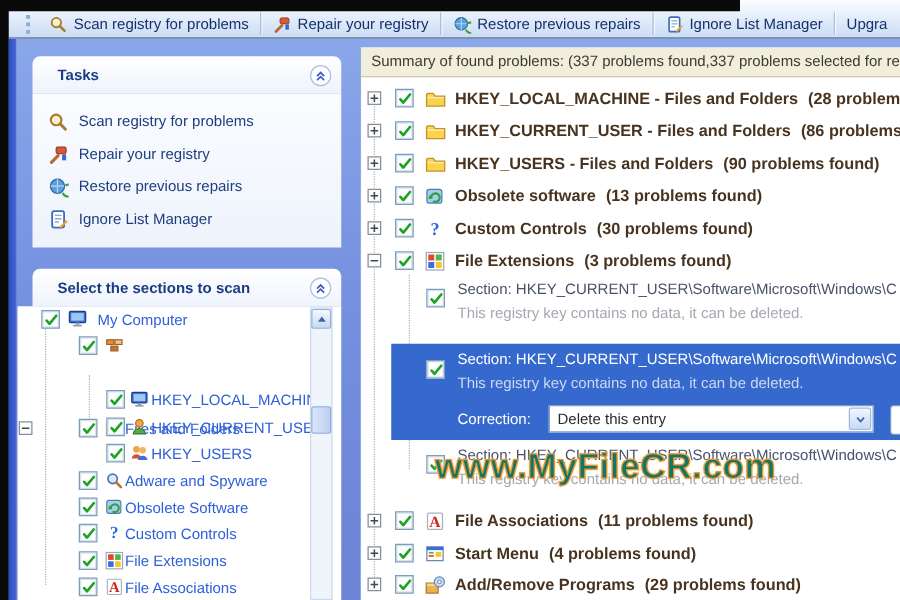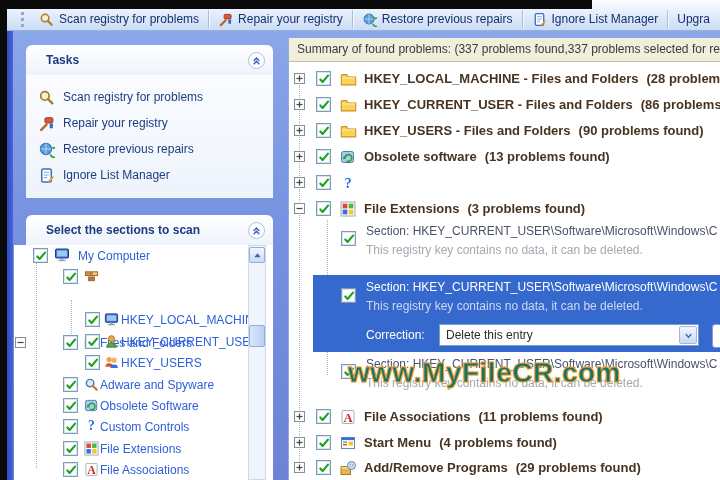--- a/index.html
+++ b/index.html
@@ -503,20 +503,21 @@
         <span class="cb">
             <svg width="12" height="12" viewBox="0 0 13 13">
               <path d="M2.5 7 L5 9.8 L10.8 2.8" stroke="#1ca224" stroke-width="2.3" fill="none" stroke-linecap="round" stroke-linejoin="round"></path>
             </svg>
           </span>
         <span class="ricon">
             <svg class="ic" width="16" height="16" viewBox="0 0 16 16">
               <text x="8" y="13" text-anchor="middle" font-size="14.5" font-weight="bold" fill="#2a6ae0" font-family="Liberation Serif,serif">?</text>
             </svg>
           </span>
+        <span class="mlabel"><span>Custom Controls</span><span class="mcount">(30 problems found)</span></span>
       </div>
 
       <div class="mrow" style="top:135px;">
         <span class="exp">
             <svg width="9" height="9" viewBox="0 0 9 9">
               <line x1="1.5" y1="4.5" x2="7.5" y2="4.5" stroke="#404850" stroke-width="1.2"></line>
             </svg>
           </span>
         <span class="cb">
             <svg width="12" height="12" viewBox="0 0 13 13">

